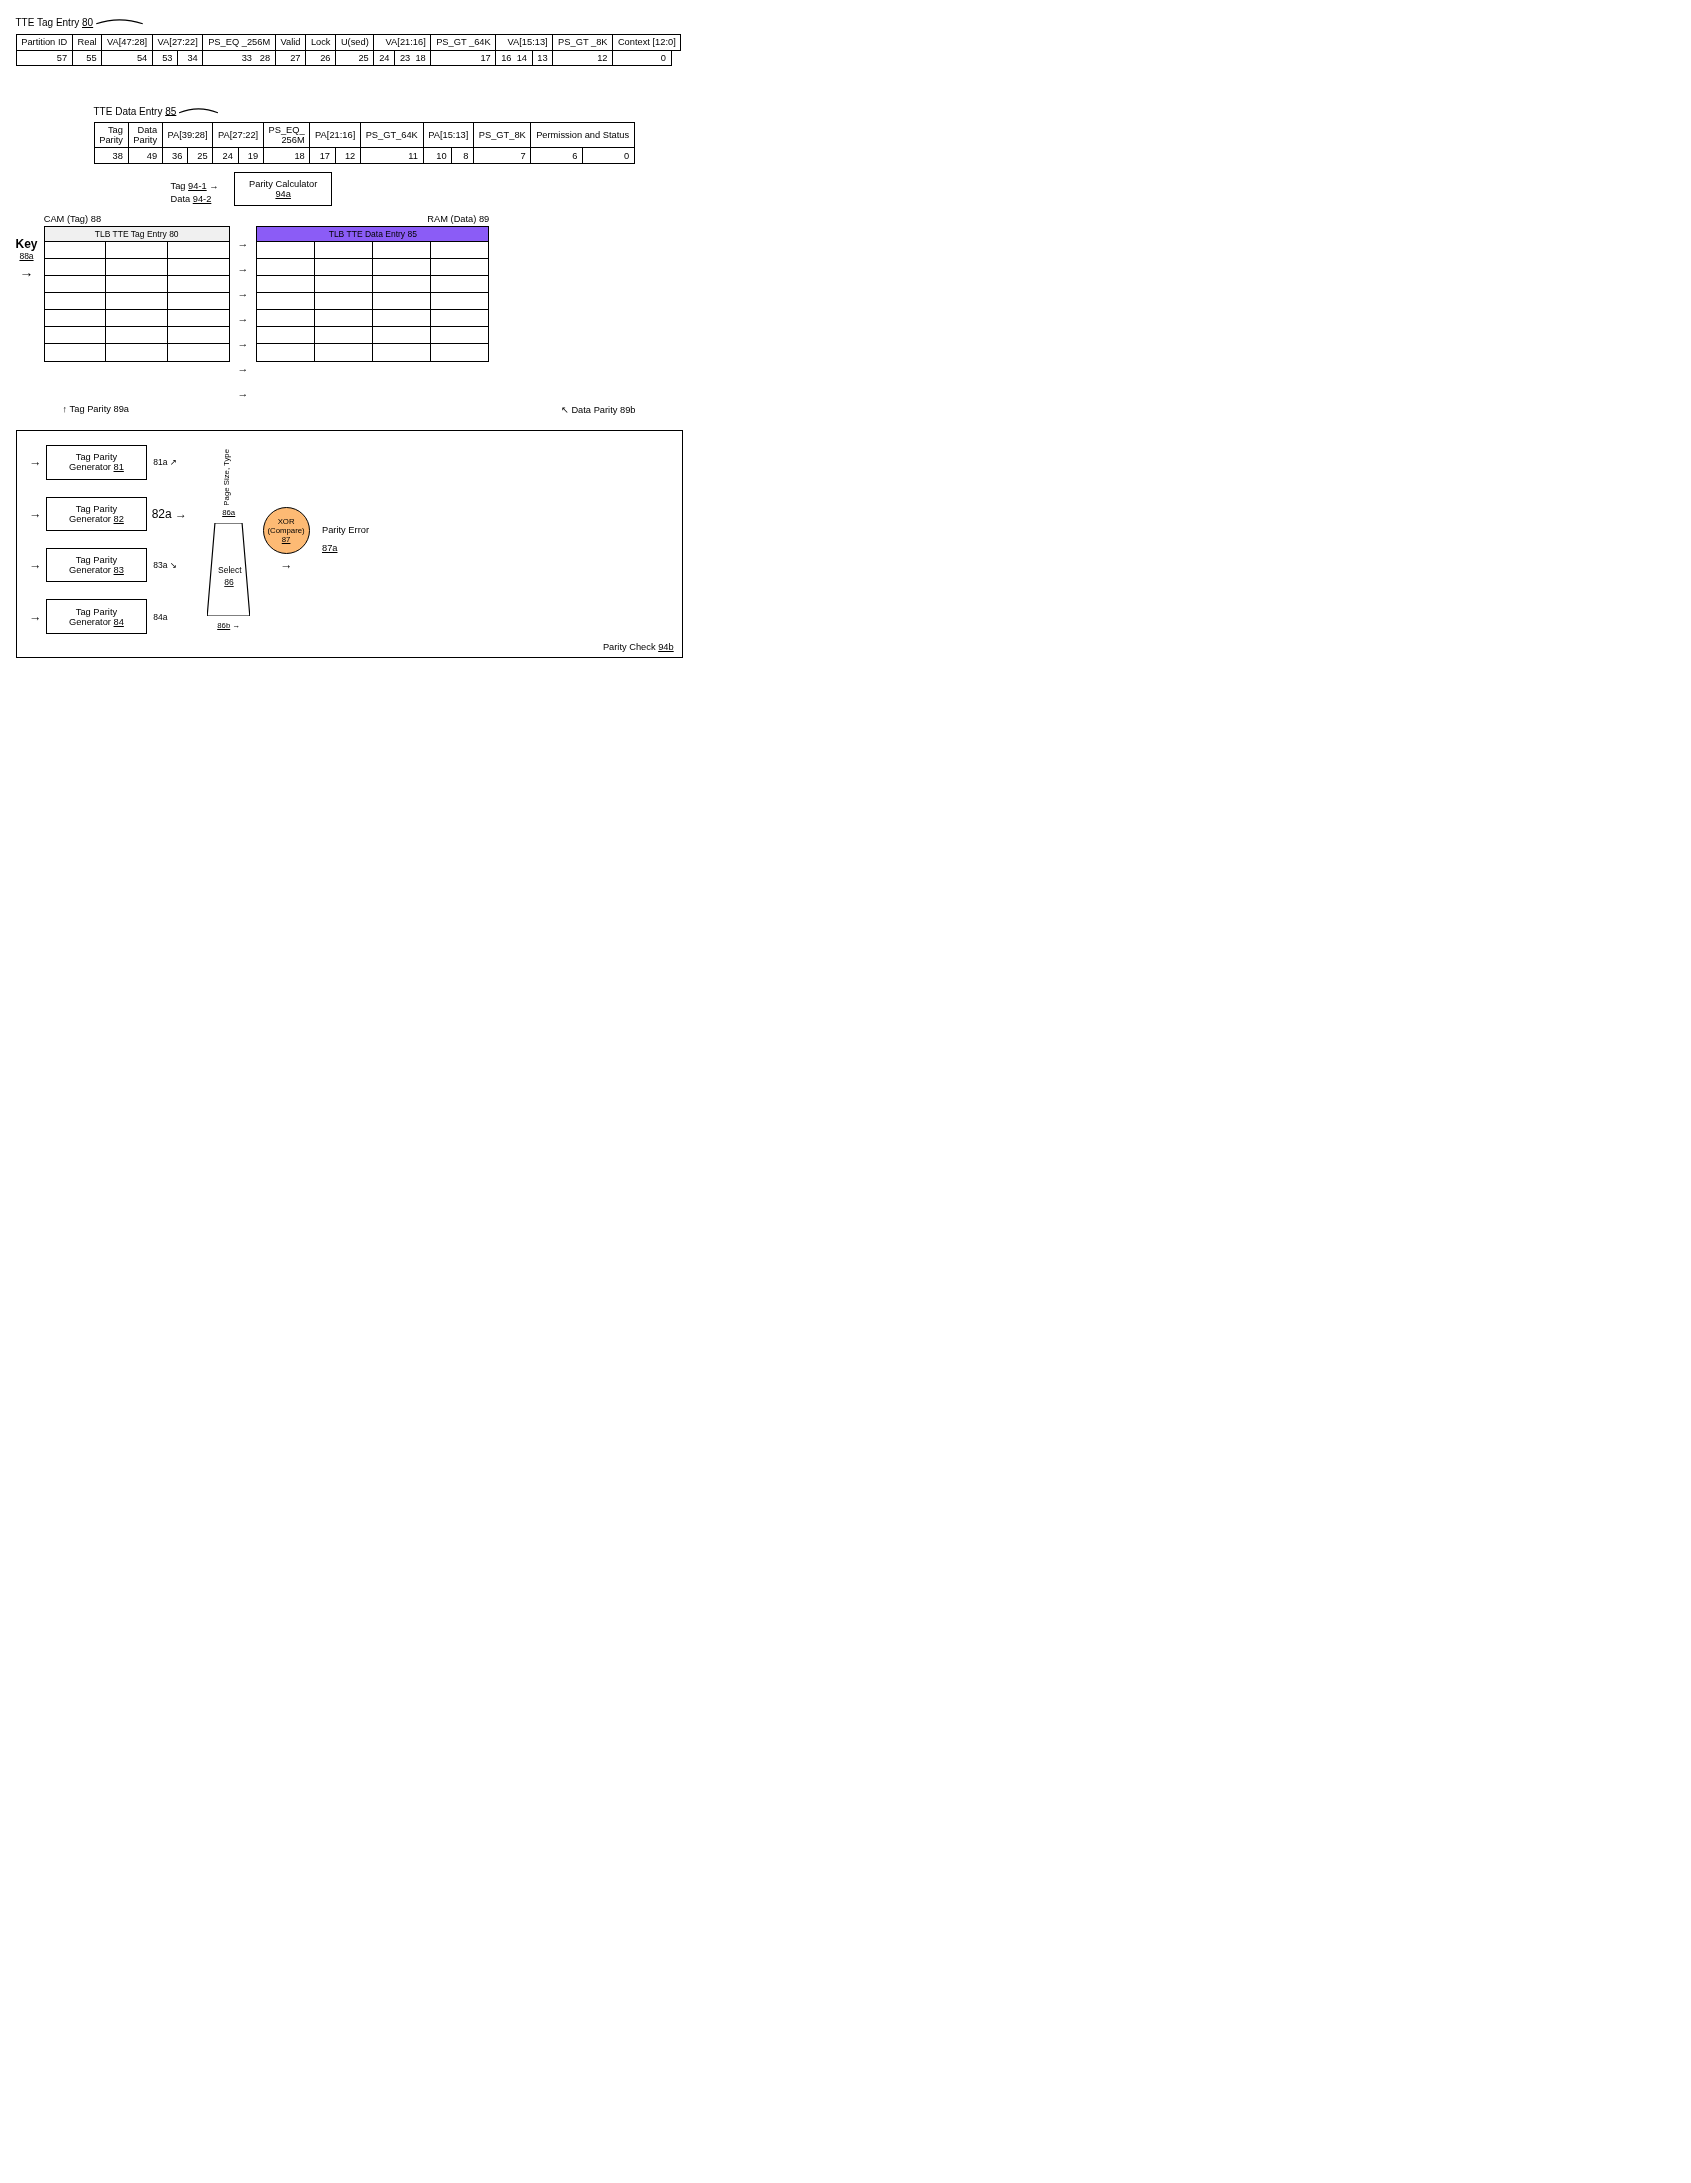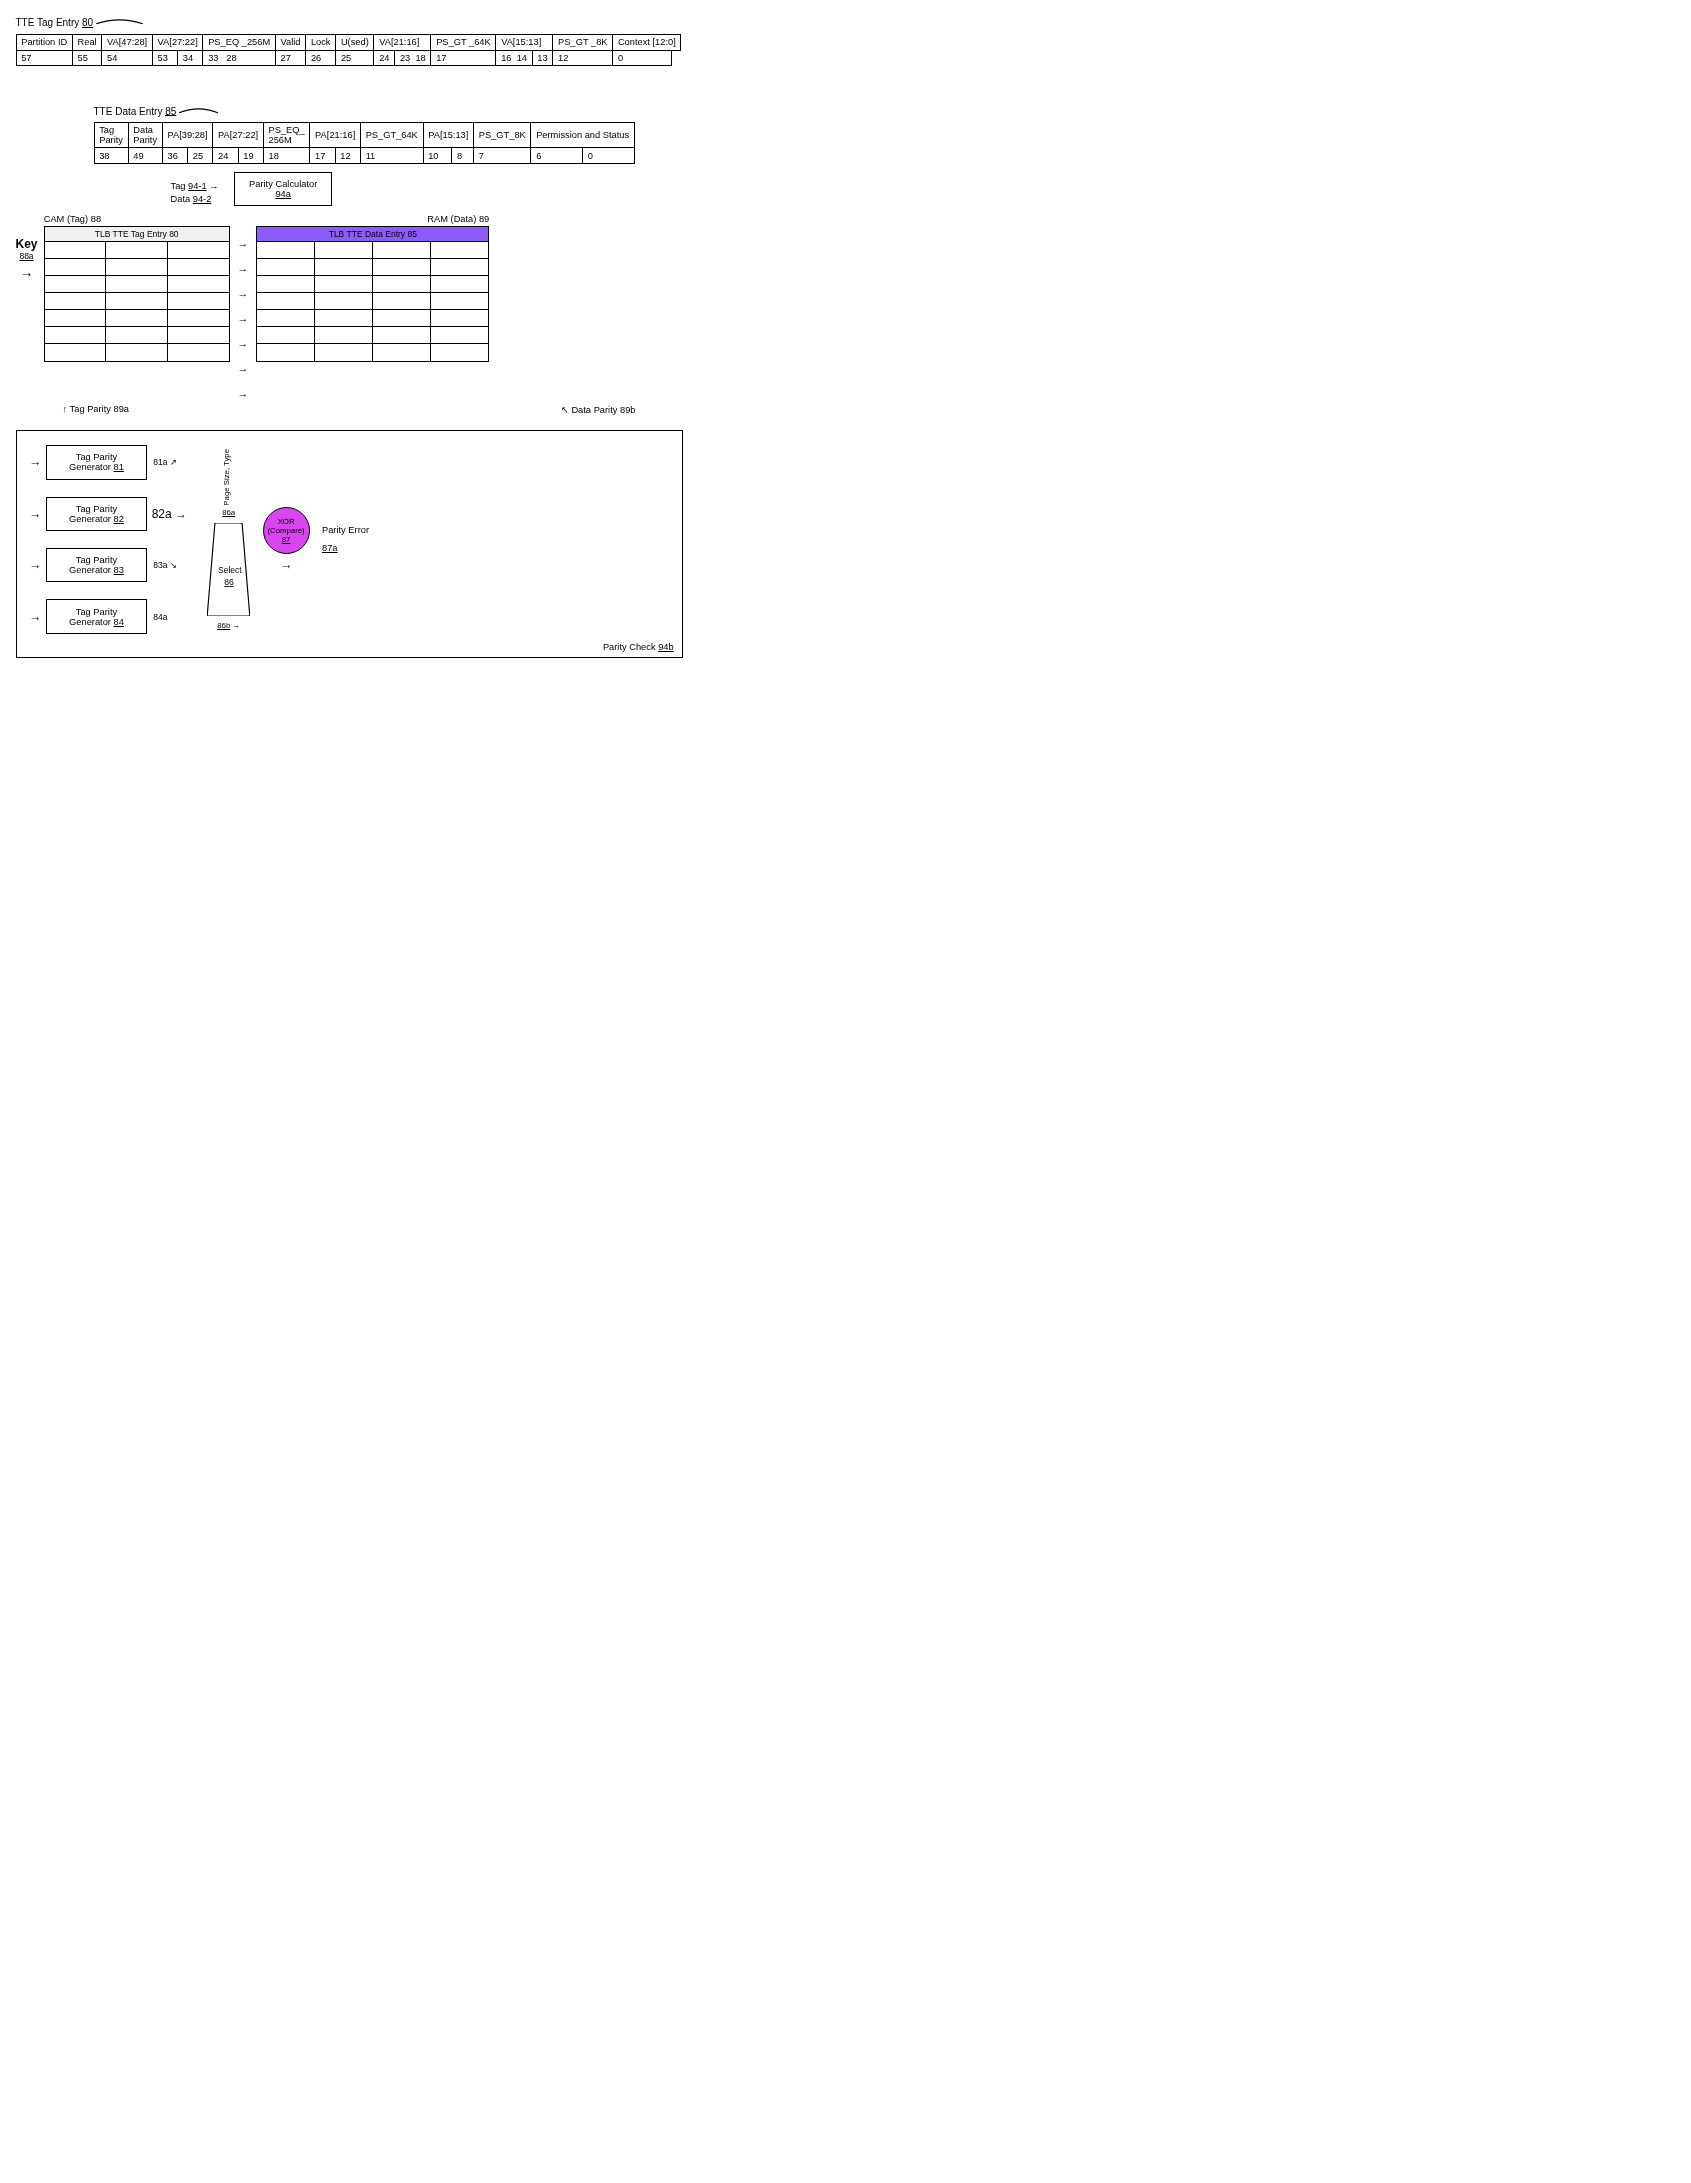--- a/index.html
+++ b/index.html
@@ -16,21 +16,21 @@
     }
 
     
     table {
       border-collapse: collapse;
       font-size: 9.3px;
     }
     table td, table th {
       border: 0.8px solid #000;
       padding: 2.3px 4.7px;
-      text-align: left;
+      text-align: right;
       vertical-align: middle;
     }
 
     
     .tte-tag-section {
       position: relative;
       margin-bottom: 15.5px;
     }
     .tte-tag-label {
       font-size: 10px;
@@ -346,21 +346,21 @@
           <polygon points="10,0 45,0 55,120 0,120" fill="white" stroke="black" stroke-width="1.5"></polygon>
           <text x="14" y="65" font-size="11" font-family="Arial">Select</text>
           <text x="22" y="80" font-size="11" font-family="Arial" text-decoration="underline">86</text>
         </svg>
         <div style="font-size:7.8px; margin-top:1.6px;">
           <u>86b</u> →
         </div>
       </div>
 
       <div style="display:flex; flex-direction:column; align-items:center; gap:3.1px;">
-        <div style="width:47px; height:47px; border-radius:50%; border:1.6px solid #000; text-align:center; font-size:7.8px; display:flex; flex-direction:column; align-items:center; justify-content:center; background:#d946ef;">
+        <div style="width:47px; height:47px; border-radius:50%; border:1.6px solid #000; text-align:center; font-size:7.8px; display:flex; flex-direction:column; align-items:center; justify-content:center; background:#fdba74;">
           <span>XOR</span>
           <span>(Compare)</span>
           <u>87</u>
         </div>
         <span style="font-size:12.4px;">→</span>
       </div>
 
       <div style="display:flex; flex-direction:column; gap:8px;">
         <div style="font-size:9.3px;">
           <span>Parity Error</span>

